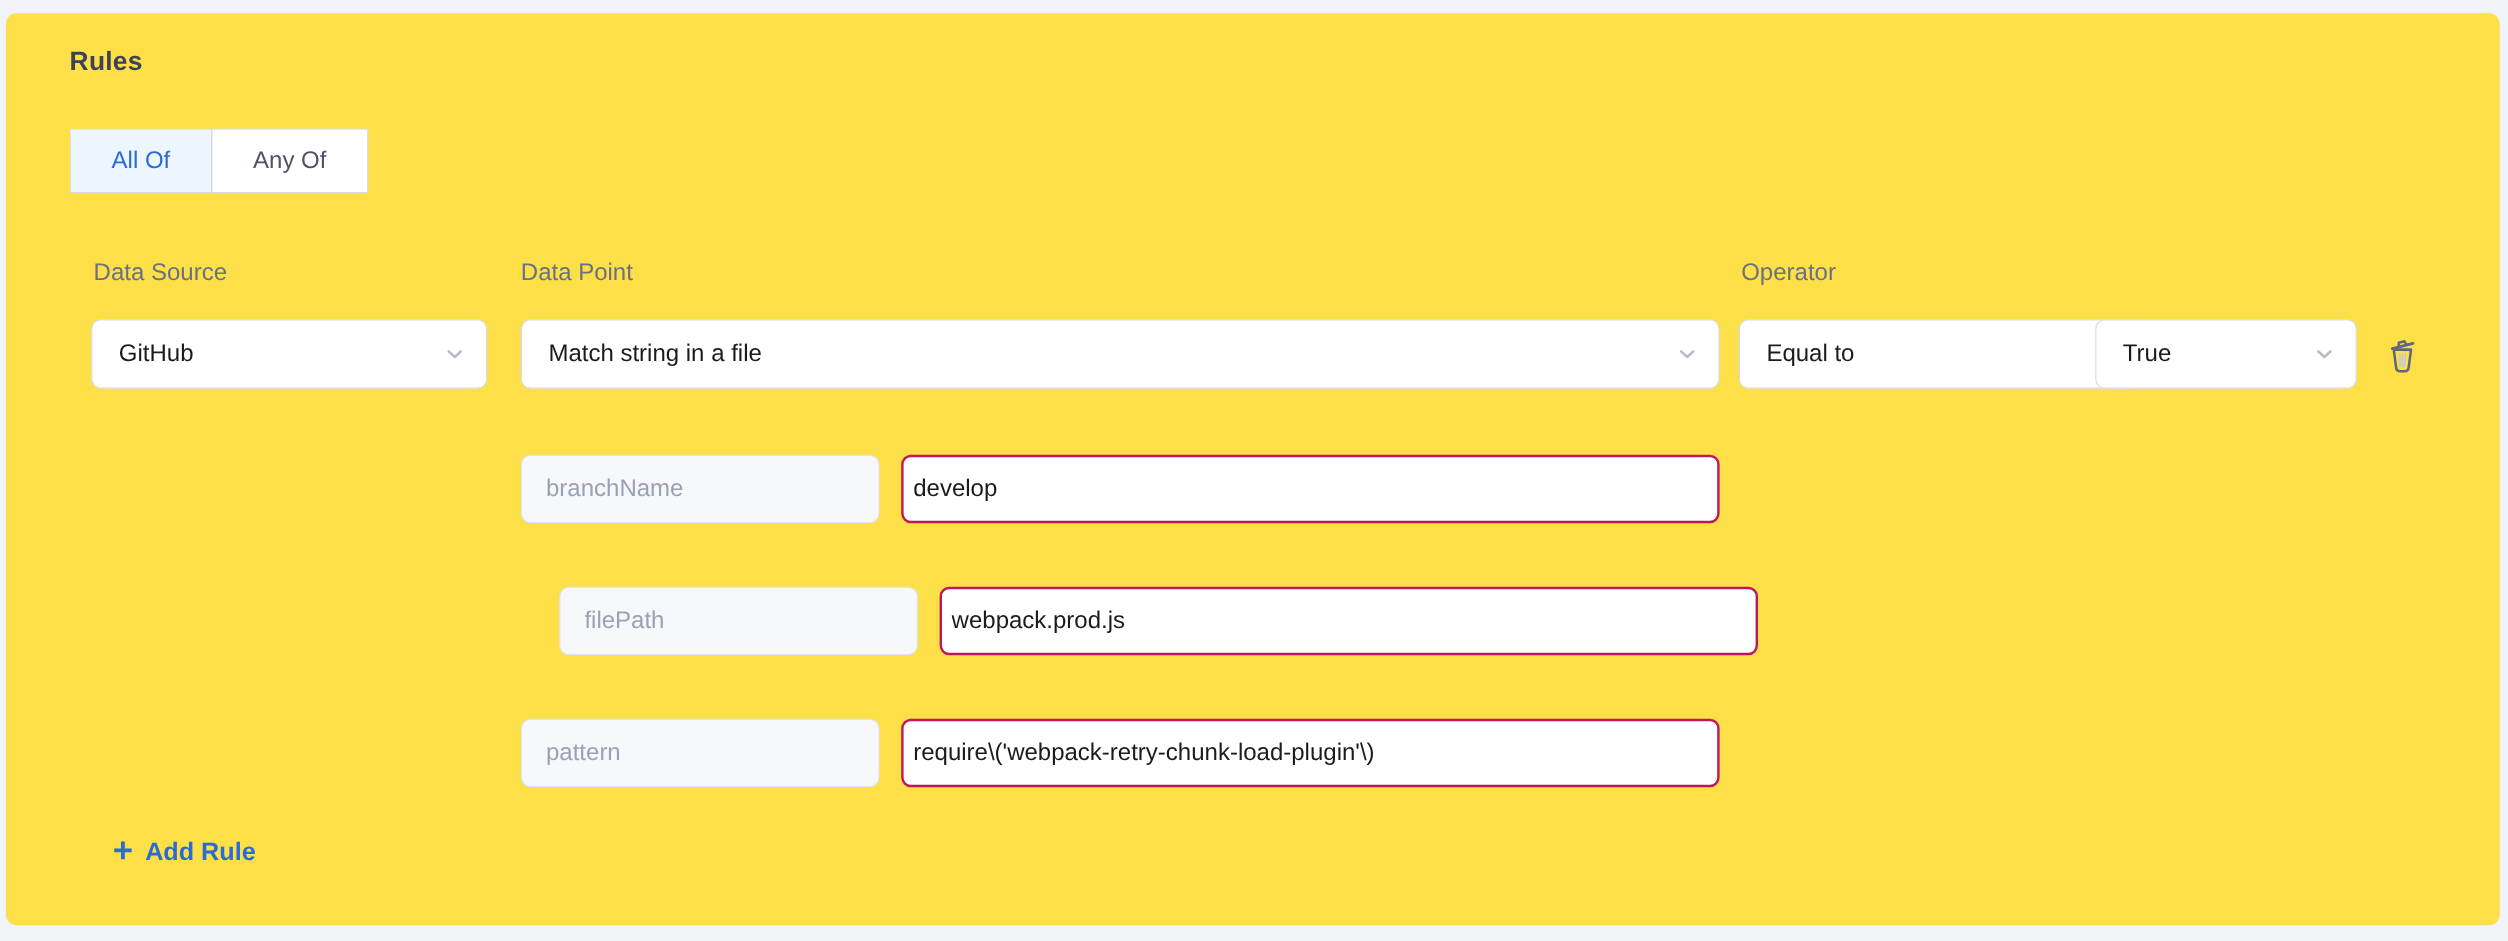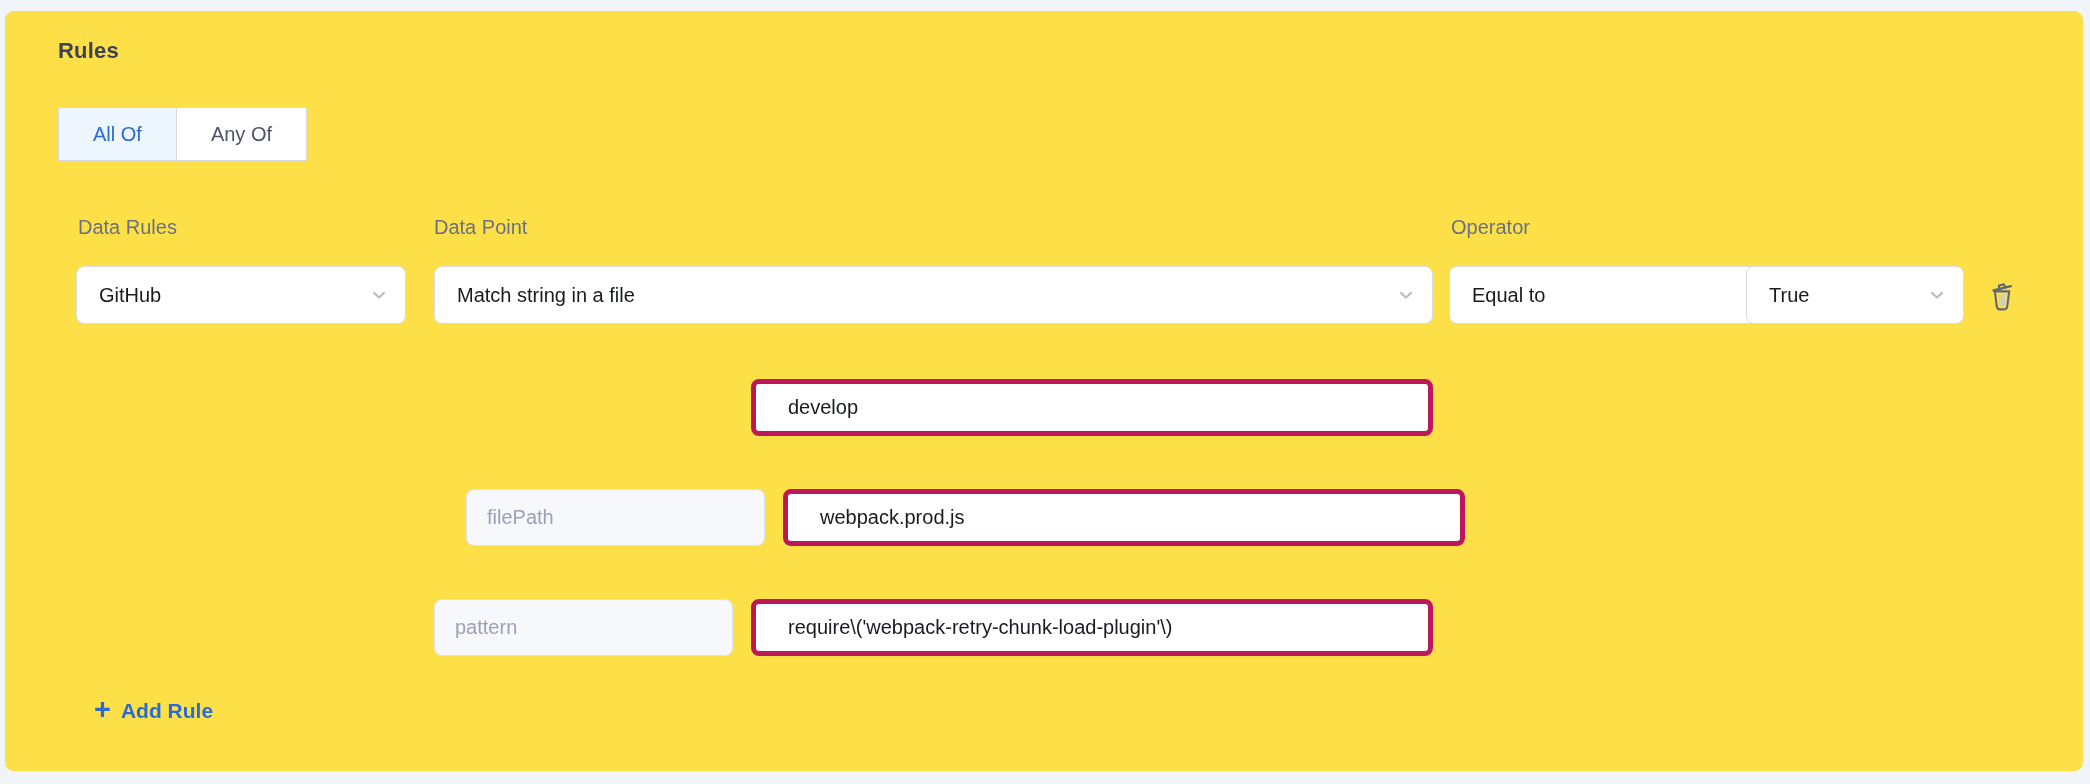--- a/index.html
+++ b/index.html
@@ -61,22 +61,22 @@
   }
   
   .kv-key {
     position: absolute; left: 429px; width: 299px; height: 57px;
     background: #f7f8fb; border: 1px solid #dfe1ec; border-radius: 8px;
     padding: 0 20px; font-family: "Liberation Sans", sans-serif;
     font-size: 20px; color: #9ba1b4;
   }
   .kv-value {
     position: absolute; left: 746px; width: 682px; height: 57px;
-    background: #ffffff; border: 5px solid #be185d; border-radius: 8px;
-    padding: 0 32px; font-family: "Liberation Sans", sans-serif;
+    background: #ffffff; border: 2px solid #be185d; border-radius: 8px;
+    padding: 0 8px; font-family: "Liberation Sans", sans-serif;
     font-size: 20px; color: #191b21; outline: none;
   }
   .row-0 { top: 368px; }
   .row-1 { top: 478px; margin-left: 32px; }
   .row-2 { top: 588px; }
   
   .add-rule {
     position: absolute; left: 89px; top: 687px;
     display: flex; align-items: center; gap: 10px;
     background: transparent; border: none; cursor: pointer;
@@ -91,21 +91,21 @@
 <div class="page">
   <div class="card">
 
     <div class="heading">Rules</div>
 
     <div class="toggle-group">
       <button class="toggle selected">All Of</button>
       <button class="toggle">Any Of</button>
     </div>
 
-    <div class="field-label" style="left:73px">Data Rules</div>
+    <div class="field-label" style="left:73px">Data Source</div>
     <div class="field-label" style="left:429px">Data Point</div>
     <div class="field-label" style="left:1446px">Operator</div>
 
     <div class="select" style="left:71px; width:330px">
       <span>GitHub</span>
       <svg class="chev" viewBox="0 0 24 24">
         <path d="M6 9.5 L12 15 L18 9.5" fill="none" stroke="#b9bdc9" stroke-width="2.6" stroke-linecap="round" stroke-linejoin="round"></path>
       </svg>
     </div>
 
@@ -138,20 +138,21 @@
           <line x1="17" y1="16" x2="17" y2="26"></line>
           <line x1="19.3" y1="16" x2="18.8" y2="26"></line>
         </g>
         <g transform="rotate(-14 17 9)">
           <line x1="8.6" y1="9.8" x2="25.4" y2="9.8" stroke-width="2.2"></line>
           <path d="M13.9 9.6 L14.7 6.5 L19.3 6.5 L20.1 9.6" stroke-width="2"></path>
         </g>
       </svg>
     </button>
 
+    <input class="kv-key row-0" disabled="" value="branchName" style="">
     <input class="kv-value row-0" value="develop" style="">
 
     <input class="kv-key row-1" disabled="" value="filePath" style="">
     <input class="kv-value row-1" value="webpack.prod.js" style="">
 
     <input class="kv-key row-2" disabled="" value="pattern" style="">
     <input class="kv-value row-2" value="require\('webpack-retry-chunk-load-plugin'\)" style="">
 
     <button class="add-rule">
       <span class="plus">+</span>

